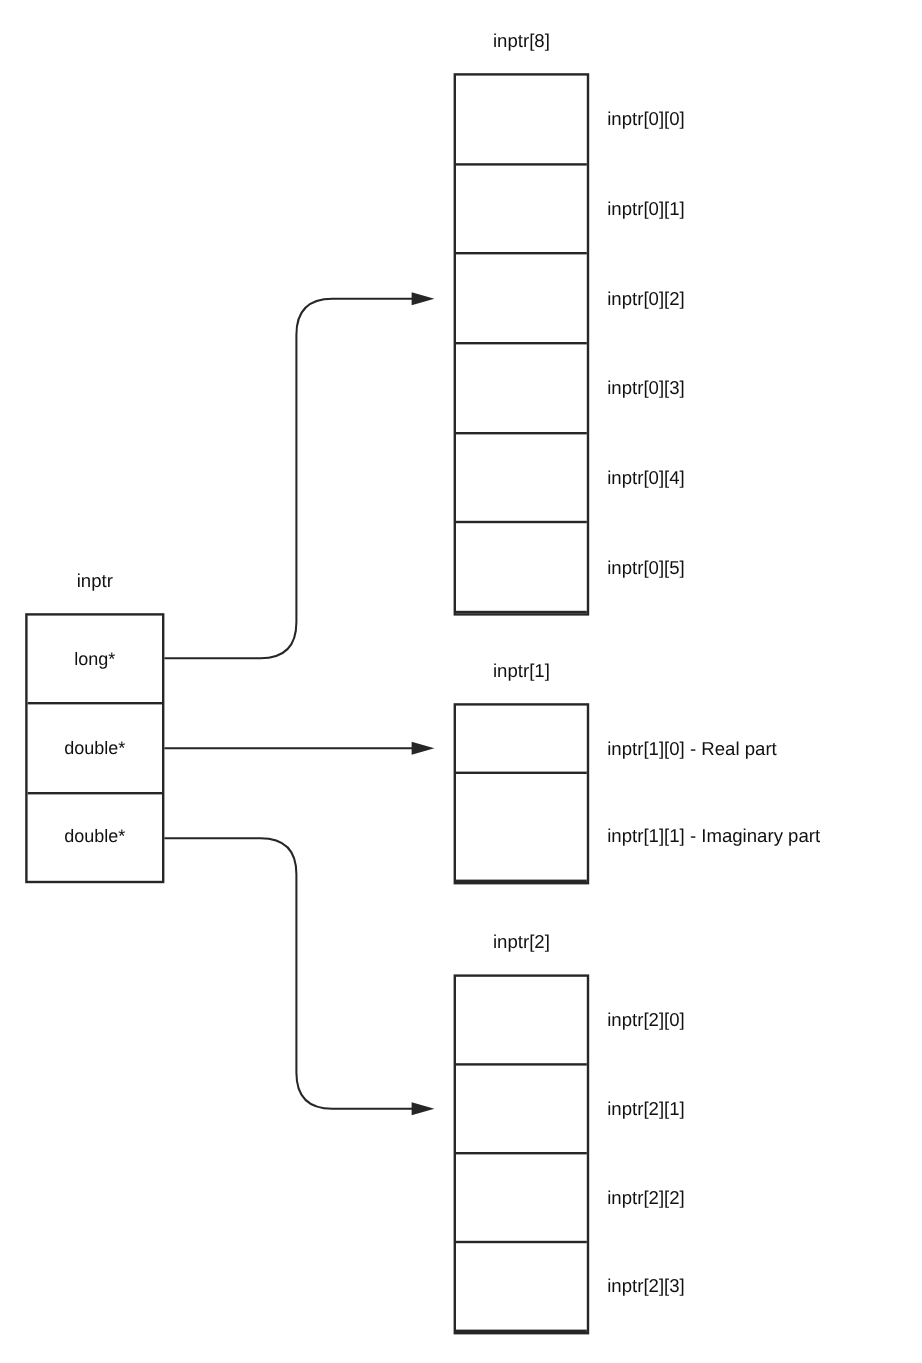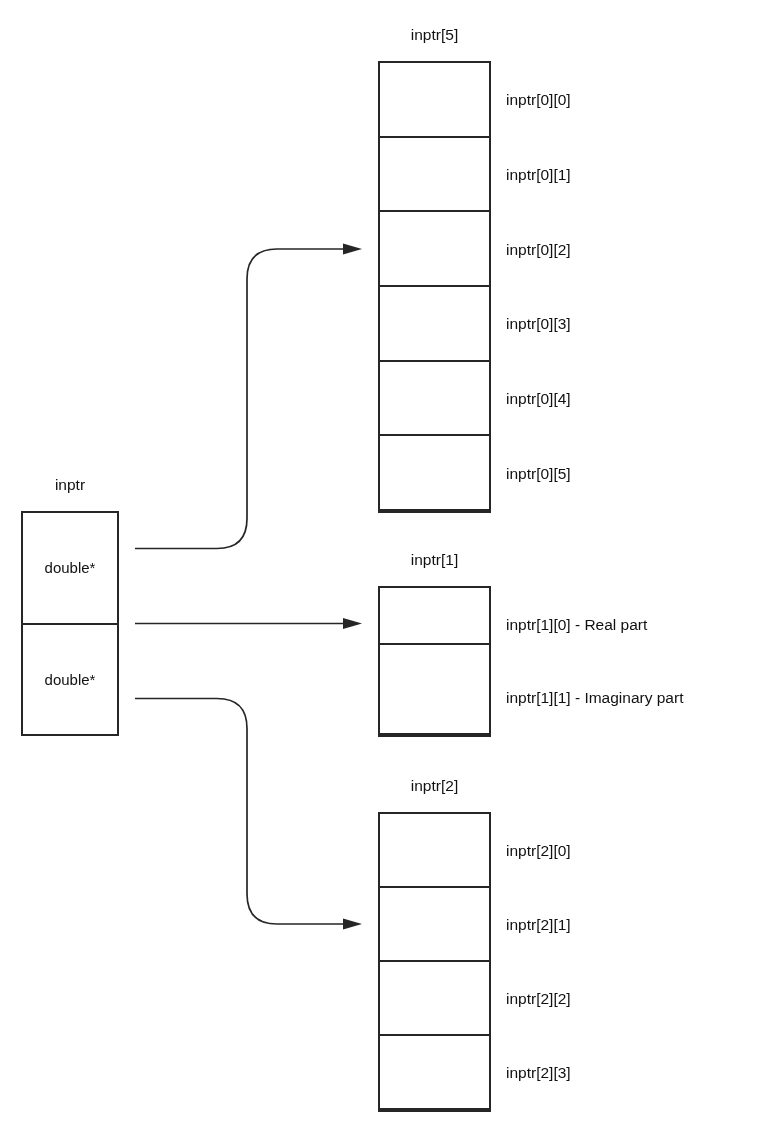--- a/index.html
+++ b/index.html
@@ -65,21 +65,21 @@
     flex-direction: column;
   }
   .label-col .row-label {
     flex: 1;
     display: flex;
     align-items: center;
     font-size: 15.5px;
     white-space: nowrap;
   }
   
-  #pointer-box { left: 21px;  top: 511px; width: 98px; height: 225px; }
+  #pointer-box { left: 21px;  top: 511px; width: 116px; height: 225px; }
   #array-0     { left: 378px; top: 61px;  width: 113px; height: 452px; }
   #array-1     { left: 378px; top: 586px; width: 113px; height: 151px; gap: 34px; }
   #array-2     { left: 378px; top: 812px; width: 113px; height: 300px; }
 </style>
 </head>
 <body>
 
 <div class="canvas">
 
   <svg class="arrow-layer" viewBox="0 0 768 1136" xmlns="http://www.w3.org/2000/svg">
@@ -90,26 +90,27 @@
     </g>
     <g fill="#262626" stroke="none">
       <polygon points="362,249 343,243.6 343,254.4"></polygon>
       <polygon points="362,623.5 343,618.1 343,628.9"></polygon>
       <polygon points="362,924 343,918.6 343,929.4"></polygon>
     </g>
   </svg>
 
   <div class="memtable" id="pointer-box">
     <div class="table-title">inptr</div>
+    <div class="cell">long*</div>
     <div class="cell">double*</div>
     <div class="cell">double*</div>
   </div>
 
   <div class="memtable" id="array-0">
-    <div class="table-title">inptr[5]</div>
+    <div class="table-title">inptr[8]</div>
     <div class="cell"></div>
     <div class="cell"></div>
     <div class="cell"></div>
     <div class="cell"></div>
     <div class="cell"></div>
     <div class="cell"></div>
     <div class="label-col">
       <div class="row-label">inptr[0][0]</div>
       <div class="row-label">inptr[0][1]</div>
       <div class="row-label">inptr[0][2]</div>

